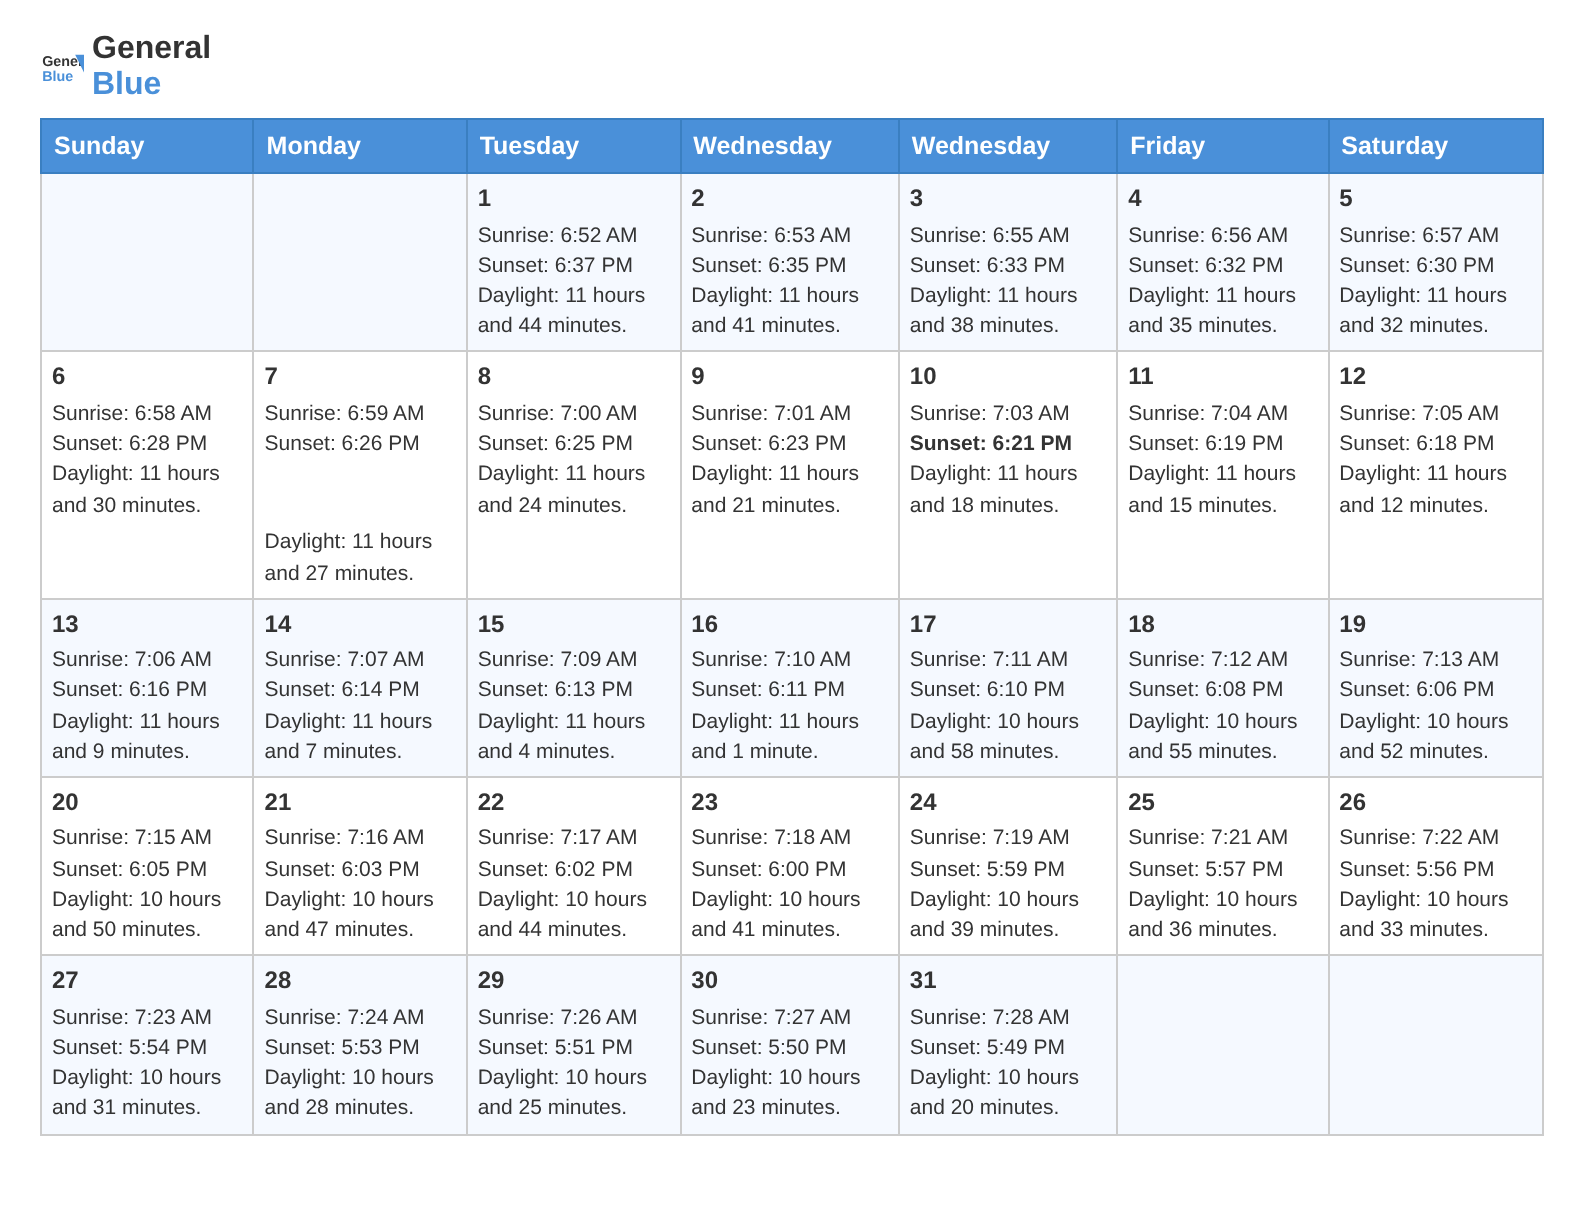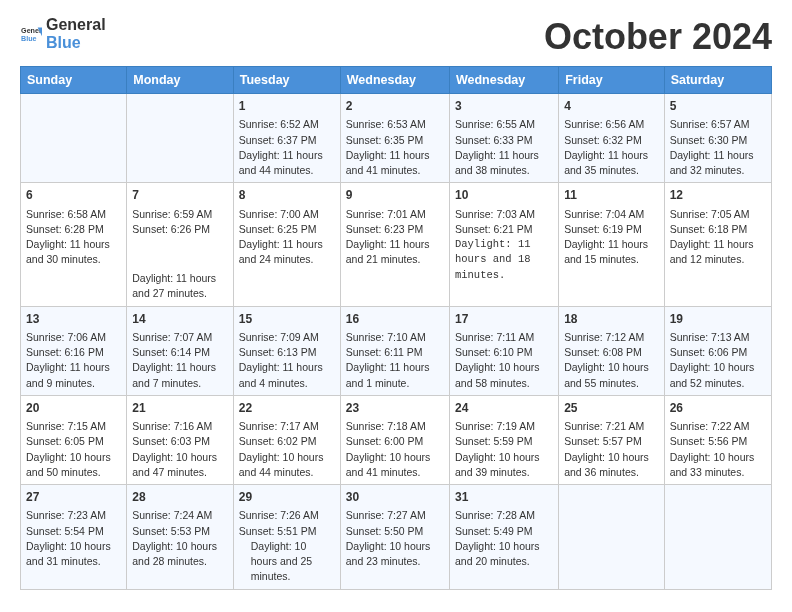--- a/index.html
+++ b/index.html
@@ -90,21 +90,20 @@
       <text x="2" y="18" font-size="13" font-weight="bold" fill="#333">General</text>
       <text x="2" y="32" font-size="13" font-weight="bold" fill="#4a90d9">Blue</text>
       <polygon points="32,8 40,8 40,24" fill="#4a90d9"></polygon>
     </svg>
     <div>
       <div style="font-size:16px;font-weight:bold;color:#333;line-height:1.1;">General</div>
       <div style="font-size:16px;font-weight:bold;color:#4a90d9;line-height:1.1;">Blue</div>
     </div>
   </div>
   <div class="title-area">
-    <div class="month-title">October 2024</div>
   </div>
 </div>
 
 <table class="calendar-table">
   <thead>
     <tr>
       <th>Sunday</th>
       <th>Monday</th>
       <th>Tuesday</th>
       <th>Wednesday</th>
@@ -188,22 +187,22 @@
           <div class="day-info">
             <span style="display: block;">Sunrise: 7:01 AM</span>
             <span style="display: block;">Sunset: 6:23 PM</span>
             <span style="display: block;">Daylight: 11 hours and 21 minutes.</span>
           </div>
         </td>
         <td>
           <span class="day-number">10</span>
           <div class="day-info">
             <span style="display: block;">Sunrise: 7:03 AM</span>
-            <span style="display: block;">Sunset: 6:21 PM</span>
-            <span style="display: block; font-family: Liberation Mono, monospace;">Daylight: 11 hours and 18 minutes.</span>
+            <span style="display: block; font-weight: bold;">Sunset: 6:21 PM</span>
+            <span style="display: block;">Daylight: 11 hours and 18 minutes.</span>
           </div>
         </td>
         <td>
           <span class="day-number">11</span>
           <div class="day-info">
             <span style="display: block;">Sunrise: 7:04 AM</span>
             <span style="display: block;">Sunset: 6:19 PM</span>
             <span style="display: block;">Daylight: 11 hours and 15 minutes.</span>
           </div>
         </td>
@@ -347,21 +346,21 @@
             <span style="display: block;">Sunrise: 7:24 AM</span>
             <span style="display: block;">Sunset: 5:53 PM</span>
             <span style="display: block;">Daylight: 10 hours and 28 minutes.</span>
           </div>
         </td>
         <td>
           <span class="day-number">29</span>
           <div class="day-info">
             <span style="display: block;">Sunrise: 7:26 AM</span>
             <span style="display: block;">Sunset: 5:51 PM</span>
-            <span style="display: block; margin-left: 12px;">Daylight: 10 hours and 25 minutes.</span>
+            <span style="display: block;">Daylight: 10 hours and 25 minutes.</span>
           </div>
         </td>
         <td>
           <span class="day-number">30</span>
           <div class="day-info">
             <span style="display: block;">Sunrise: 7:27 AM</span>
             <span style="display: block;">Sunset: 5:50 PM</span>
             <span style="display: block;">Daylight: 10 hours and 23 minutes.</span>
           </div>
         </td>

